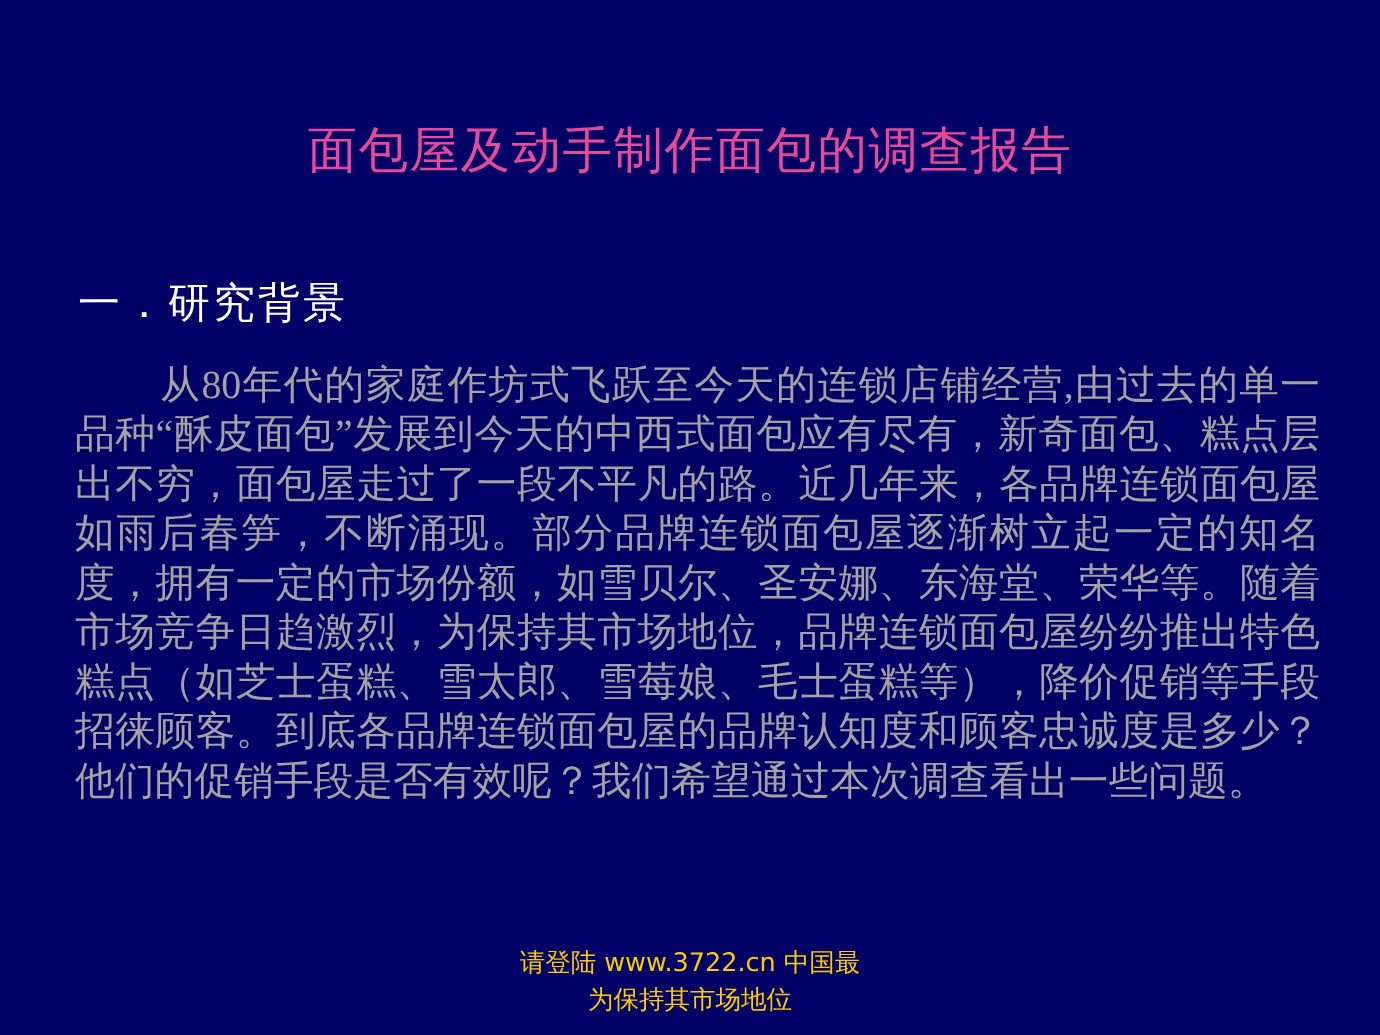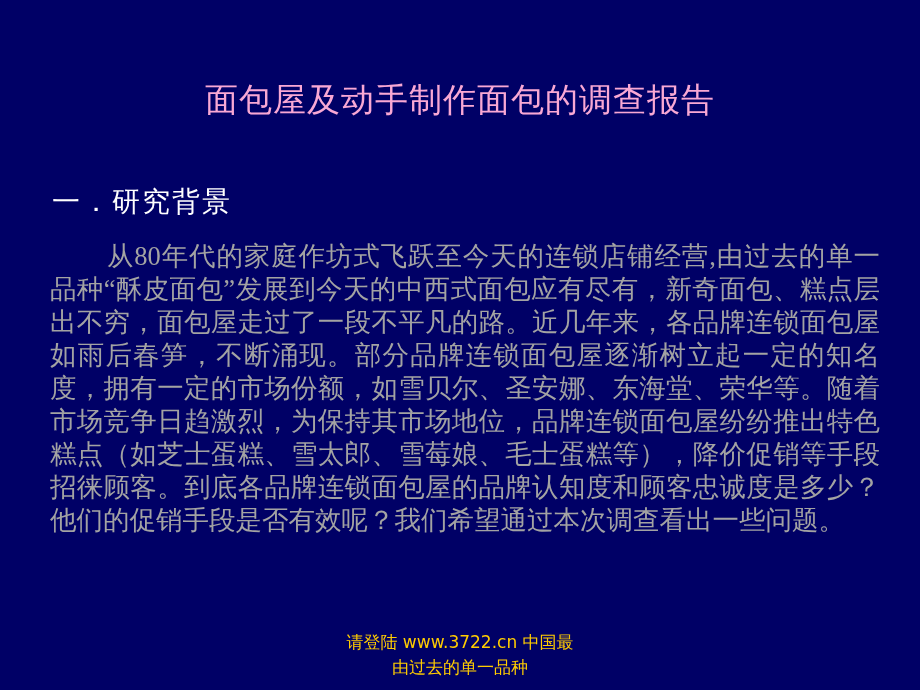--- a/index.html
+++ b/index.html
@@ -18,21 +18,21 @@
     position: absolute;
     inset: 0;
     background: #000066;
   }
   .slide-title {
     position: absolute;
     top: 78px;
     left: 0;
     width: 920px;
     text-align: center;
-    color: #f9a8d4;
+    color: #ec4899;
     font-size: 33px;
     font-family: "DejaVu Sans", sans-serif;
     letter-spacing: 1px;
     white-space: nowrap;
   }
   .section-heading {
     position: absolute;
     top: 183px;
     left: 52px;
     color: #ffffff;
@@ -77,16 +77,16 @@
 <div class="slide">
 
   <div class="slide-title">面包屋及动手制作面包的调查报告</div>
 
   <div class="section-heading">一．研究背景</div>
 
   <div class="body-text"><span class="indent"></span><span>从80年代的家庭作坊式飞跃至今天的连锁店铺经营,由过去的单一品种“酥皮面包”发展到今天的中西式面包应有尽有，新奇面包、糕点层出不穷，面包屋走过了一段不平凡的路。近几年来，各品牌连锁面包屋如雨后春笋，不断涌现。部分品牌连锁面包屋逐渐树立起一定的知名度，拥有一定的市场份额，如雪贝尔、圣安娜、东海堂、荣华等。随着市场竞争日趋激烈，为保持其市场地位，品牌连锁面包屋纷纷推出特色糕点（如芝士蛋糕、雪太郎、雪莓娘、毛士蛋糕等），降价促销等手段招徕顾客。到底各品牌连锁面包屋的品牌认知度和顾客忠诚度是多少？他们的促销手段是否有效呢？我们希望通过本次调查看出一些问题。</span></div>
 
   <div class="footer-note">
     <span class="line">请登陆 www.3722.cn 中国最</span>
-    <span class="line">由过去的单一品种</span>
+    <span class="line">为保持其市场地位</span>
   </div>
 
 </div>
 
 </body></html>

